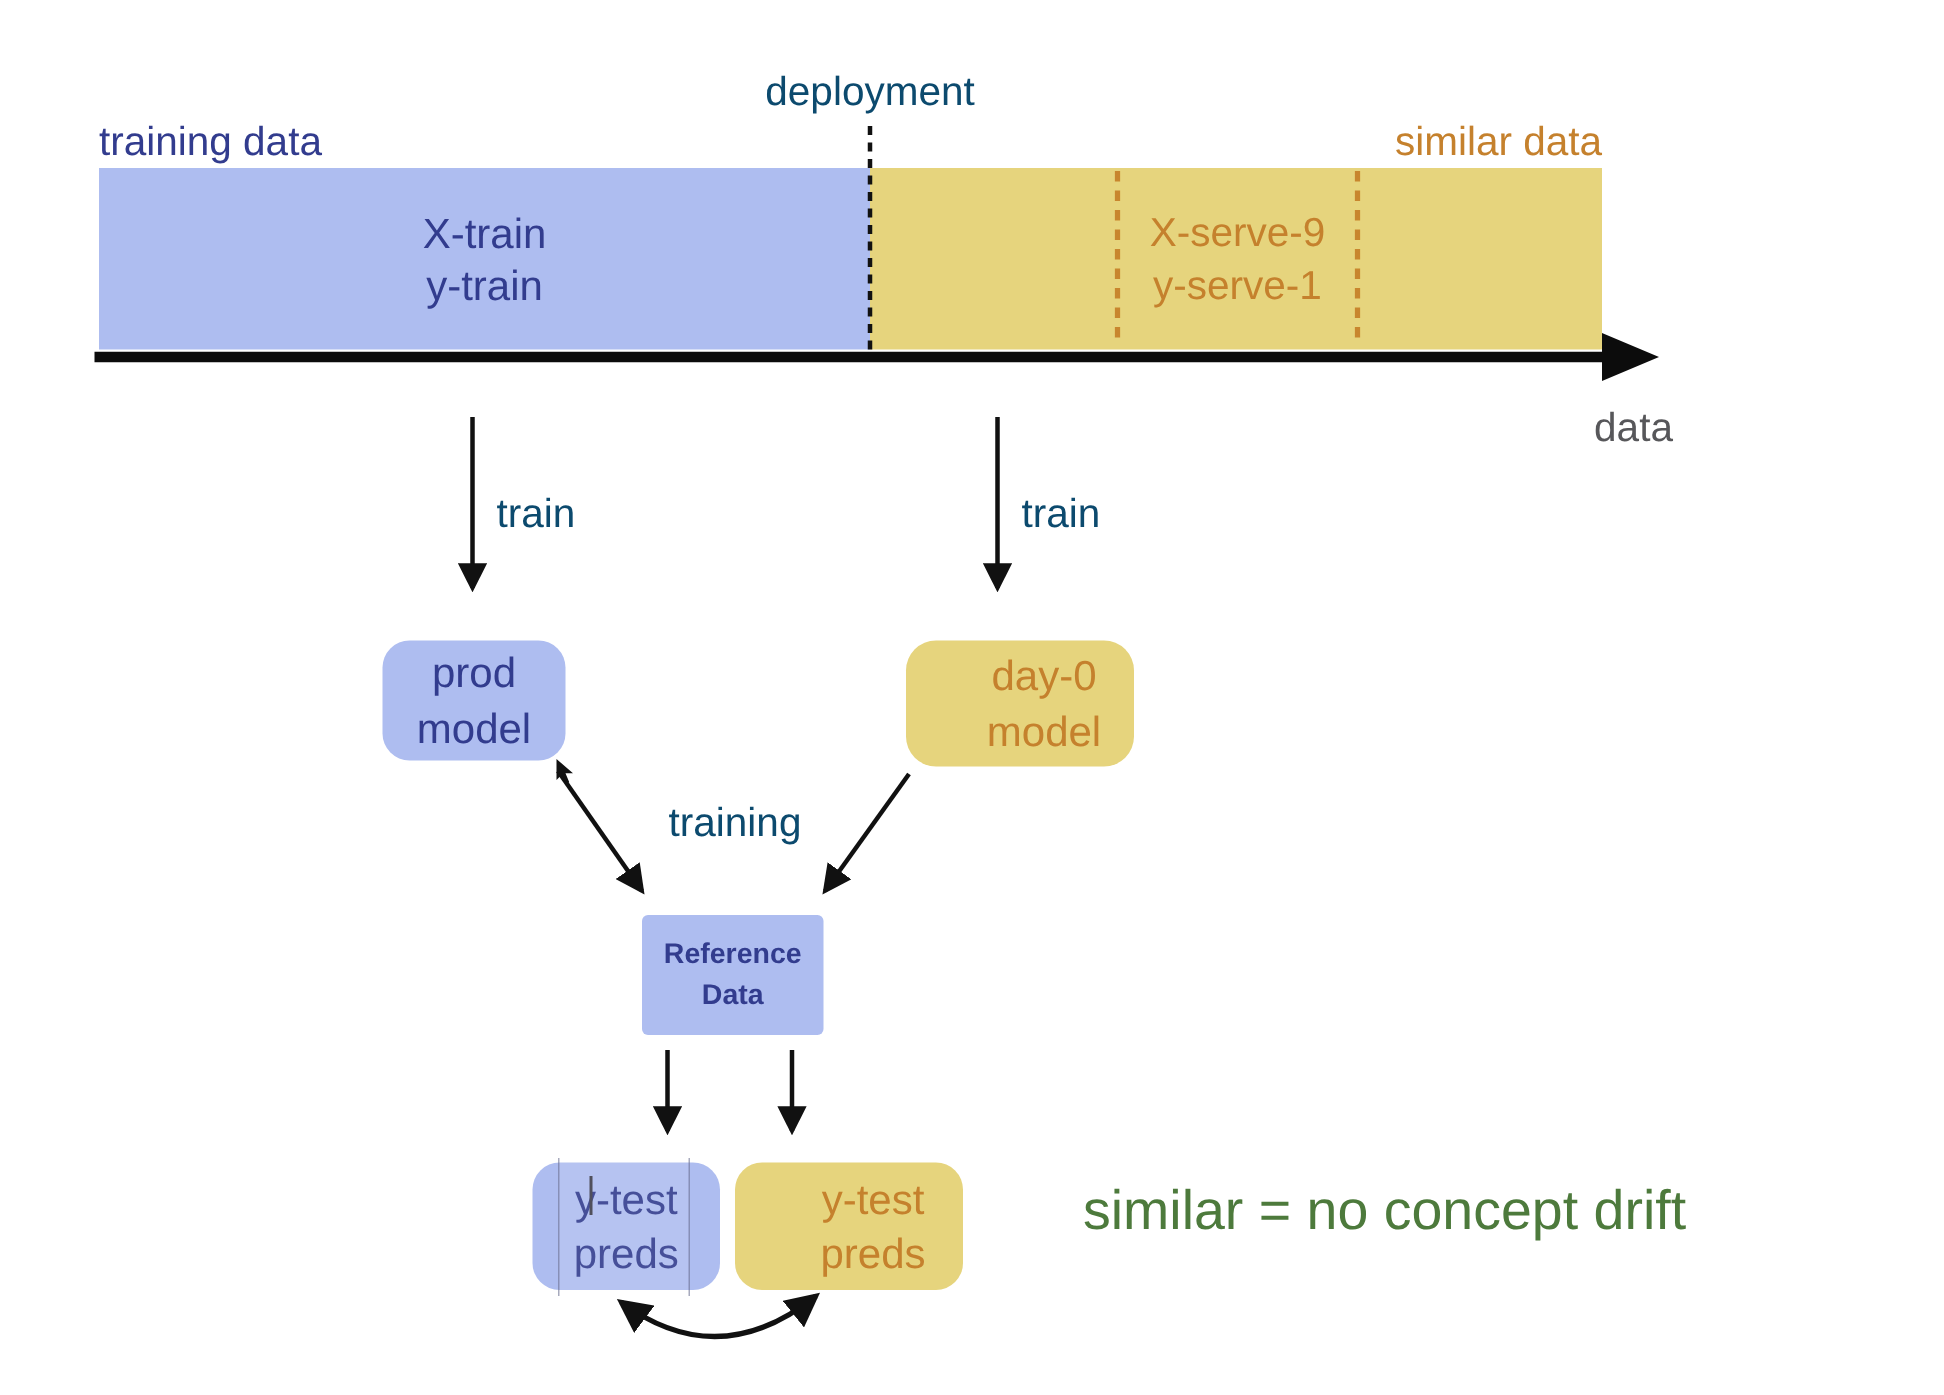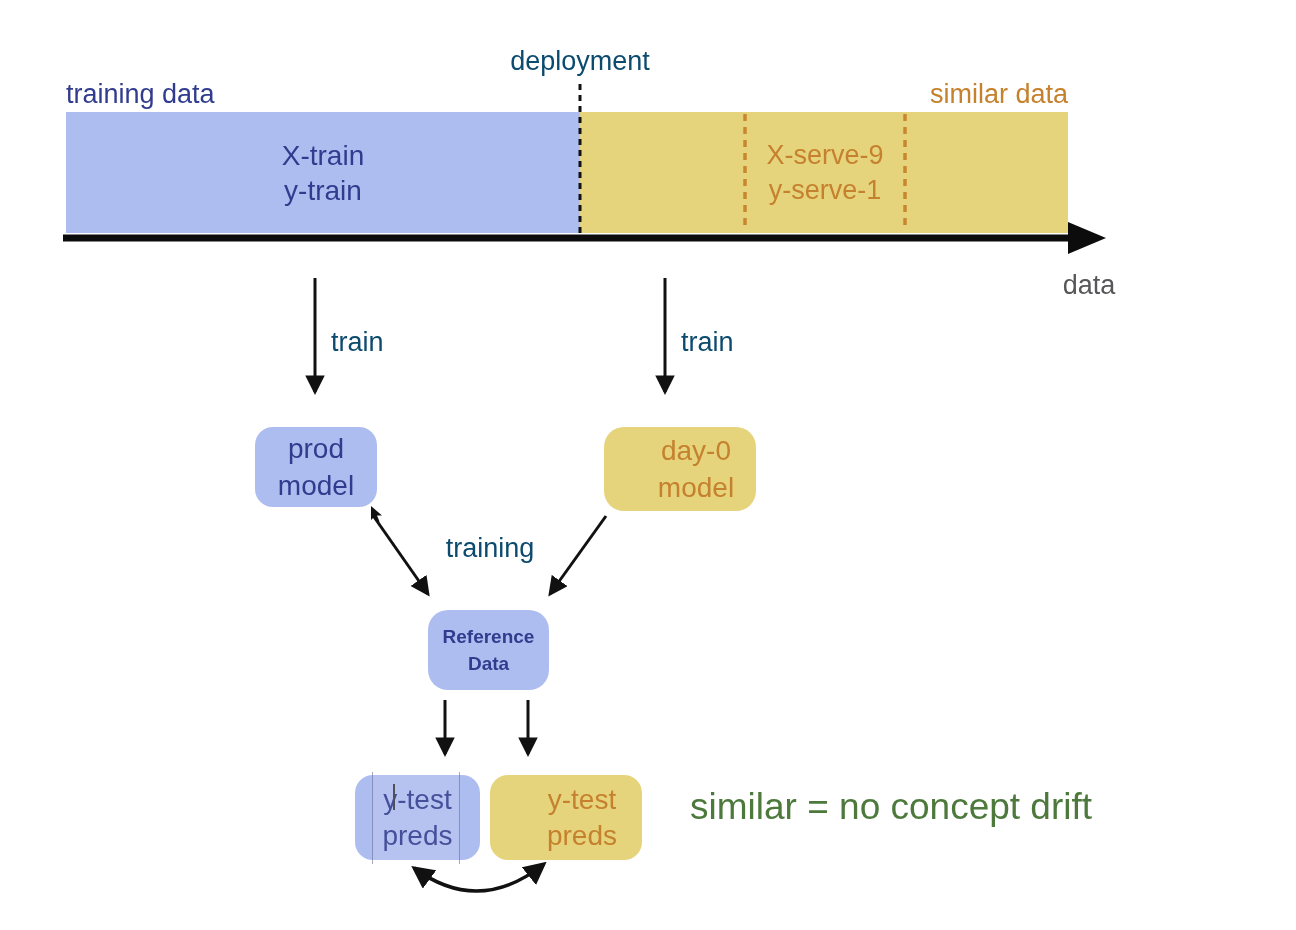--- a/index.html
+++ b/index.html
@@ -20,32 +20,32 @@
   .gray{color:#0c4a6e;}
   
   .lbl{position:absolute;font-size:27px;white-space:nowrap;}
   
   .node{
     position:absolute;border-radius:18px;display:flex;flex-direction:column;
     justify-content:center;align-items:center;font-size:28px;line-height:36px;text-align:right;
   }
   .node.blue{background:#aebdf0;}
   .node.yellow{background:#e6d47d;padding-left:32px;}
-  .node.ref{font-size:19px;line-height:27px;font-weight:bold;border-radius:20px;}
+  .node.ref{font-size:19px;line-height:27px;font-weight:bold;border-radius:4px;}
   
   .sel-overlay{
     position:absolute;left:17px;width:86px;top:-3px;bottom:-4px;
     background:rgba(255,255,255,0.10);
     border-left:1px solid rgba(95,100,135,0.55);
     border-right:1px solid rgba(95,100,135,0.55);
   }
   .caret{position:absolute;left:38px;top:9px;width:2px;height:26px;background:#50505c;}
   
   .legend{position:absolute;left:690px;top:782px;font-size:37px;line-height:49px;white-space:nowrap;}
-  .legend .similar{color:#4d7a3c;}
+  .legend .similar{color:#4d7a3c;margin-left:32px;}
   .legend .different{color:#8e281c;}
   svg{position:absolute;left:0;top:0;pointer-events:none;}
 </style>
 </head>
 <body>
 
 <div id="canvas">
 
   <div class="bar blue"></div>
   <div class="bar yellow"></div>

